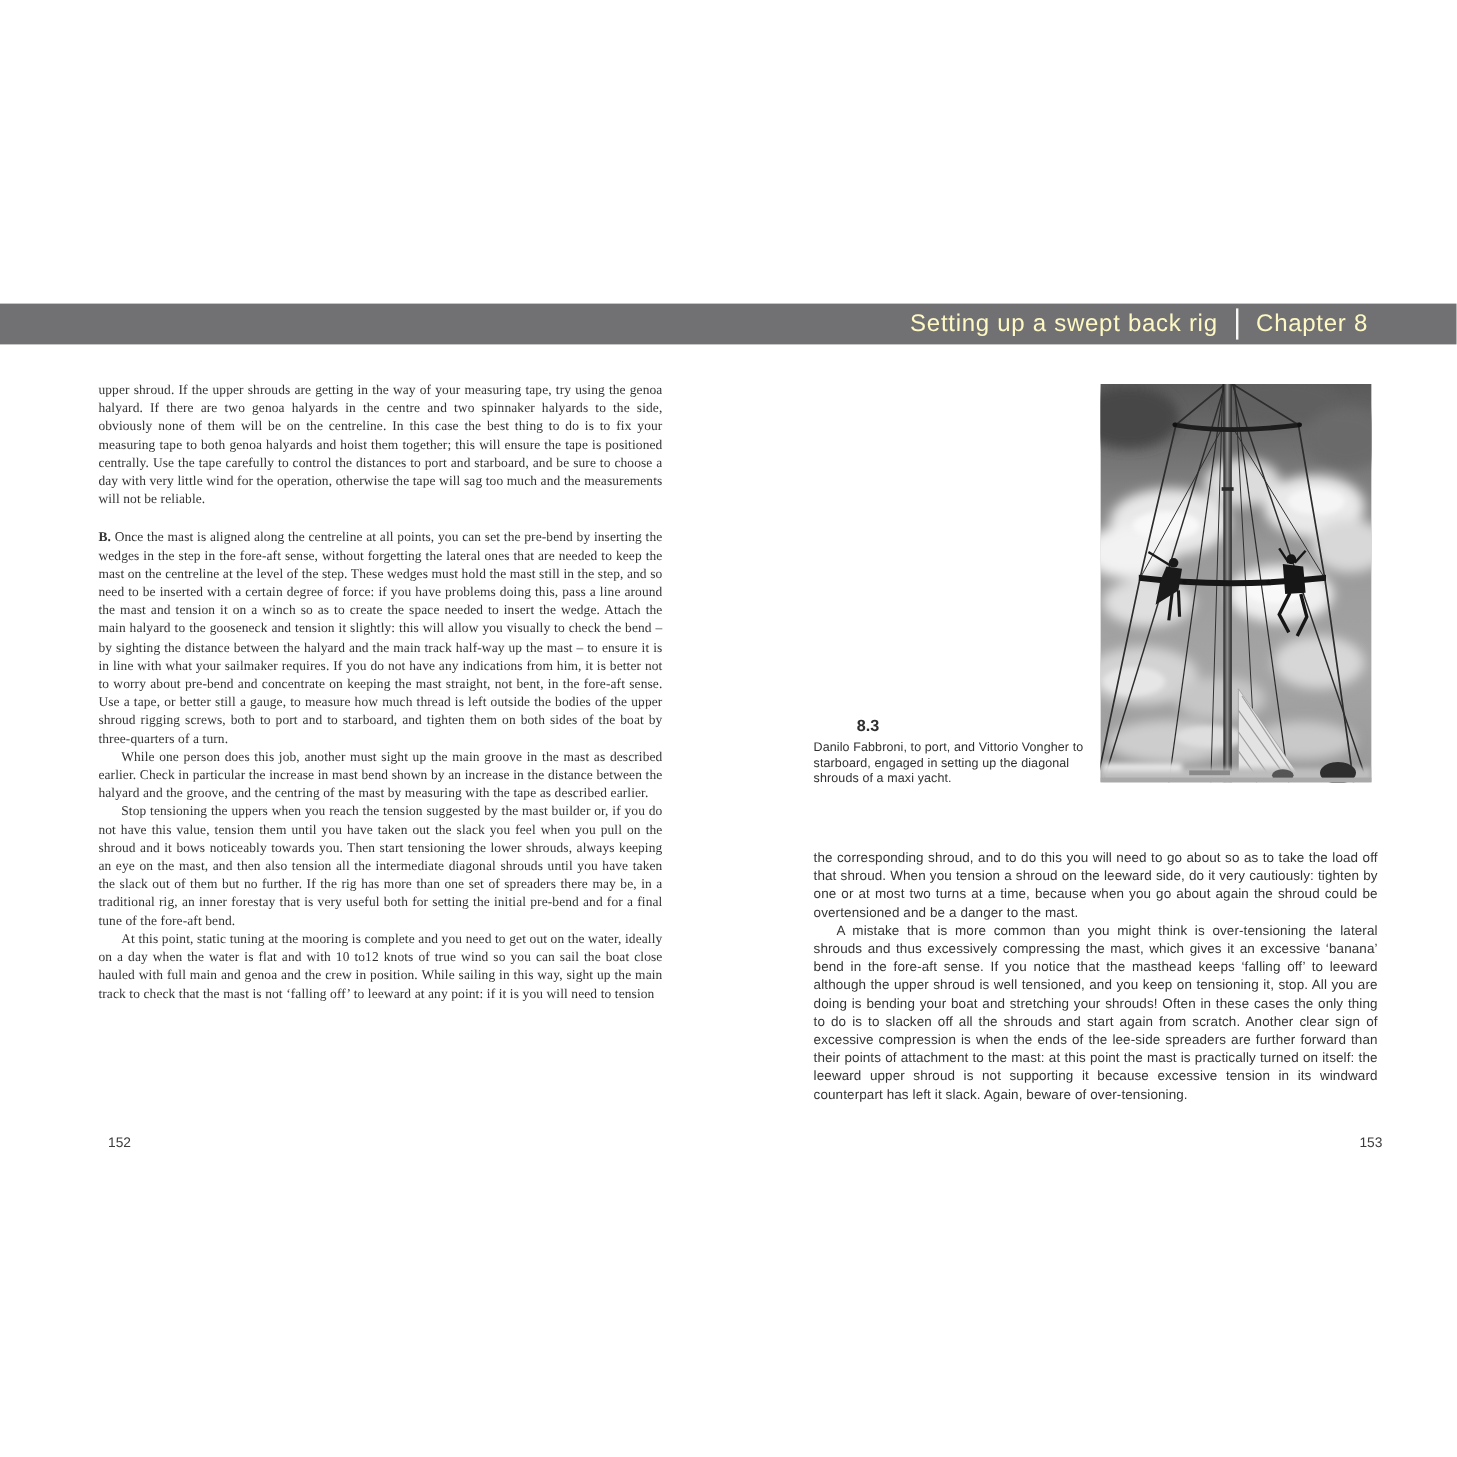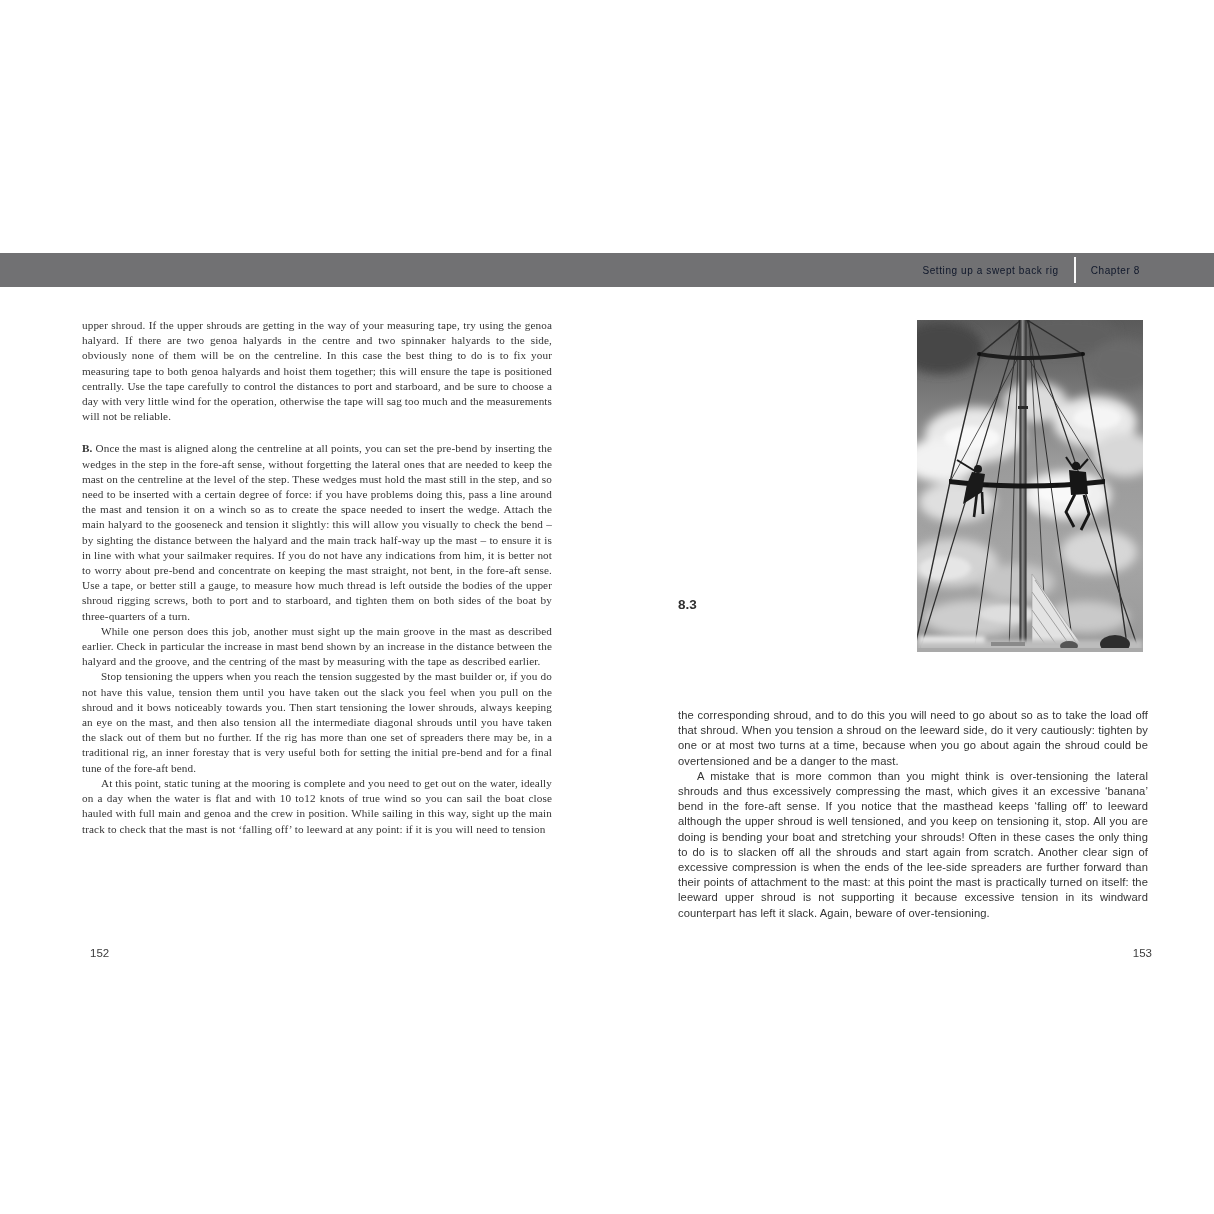--- a/index.html
+++ b/index.html
@@ -11,21 +11,21 @@
   .spread { position: relative; width: 1214px; height: 1214px; background: #fff; overflow: hidden; }
 
   
   .header-bar {
     position: absolute; left: 0; top: 253px; width: 1214px; height: 34px;
     background: #717173;
     display: flex; align-items: center; justify-content: flex-end;
     box-sizing: border-box; padding-right: 74px; gap: 15px;
   }
   .header-title, .header-chapter {
-    color: #0f172a; font-size: 10px; letter-spacing: 0.6px; font-weight: 400;
+    color: #fef9c3; font-size: 20px; letter-spacing: 0.6px; font-weight: 400;
   }
   .header-sep { width: 2px; height: 26px; background: #ffffff; opacity: 0.95; }
 
   
   .textcol {
     position: absolute; width: 470px;
     font-size: 11.2px; line-height: 15.2px;
     text-align: justify; color: #343434; letter-spacing: 0.1px;
   }
   .textcol p { margin: 0; }
@@ -36,21 +36,21 @@
   .blead { font-weight: bold; }
 
   
   .photo {
     position: absolute; left: 917px; top: 320px; width: 226px; height: 332px;
     line-height: 0;
   }
 
   
   .caption { position: absolute; left: 678px; top: 597px; width: 238px; color: #2f2f2f; }
-  .fig-num { font-weight: bold; font-size: 13.5px; margin-bottom: 5px; }
+  .fig-num { font-weight: bold; font-size: 13.5px; margin-bottom: 5px; margin-left: 36px; }
   .fig-text { font-size: 10.4px; line-height: 13px; letter-spacing: 0.1px; }
 
   
   .pageno { position: absolute; font-size: 11.5px; color: #3c3c3c; margin-left: 20px; }
   .pageno-left  { left: 70px; top: 947px; }
   .pageno-right { left: 662px; top: 947px; width: 470px; text-align: right; }
 </style>
 </head>
 <body>
 
@@ -171,20 +171,21 @@
         <ellipse cx="198" cy="324" rx="15" ry="9" fill="#2e2e2e"></ellipse>
         <ellipse cx="152" cy="326" rx="9" ry="5" fill="#555555"></ellipse>
         <rect x="74" y="322" width="34" height="4" fill="#8a8a8a"></rect>
         <rect x="0" y="328" width="226" height="4" fill="#a9a9a9"></rect>
       </g>
     </svg>
   </div>
 
   <div class="caption">
     <div class="fig-num">8.3</div>
+    <div class="fig-text">Danilo Fabbroni, to port, and Vittorio Vongher to starboard, engaged in setting up the diagonal shrouds of a maxi yacht.</div>
   </div>
 
   <div class="textcol right-col">
     <p>the corresponding shroud, and to do this you will need to go about so as to take the load off that shroud. When you tension a shroud on the leeward side, do it very cautiously: tighten by one or at most two turns at a time, because when you go about again the shroud could be overtensioned and be a danger to the mast.</p>
     <p class="indent">A mistake that is more common than you might think is over-tensioning the lateral shrouds and thus excessively compressing the mast, which gives it an excessive ‘banana’ bend in the fore-aft sense. If you notice that the masthead keeps ‘falling off’ to leeward although the upper shroud is well tensioned, and you keep on tensioning it, stop. All you are doing is bending your boat and stretching your shrouds! Often in these cases the only thing to do is to slacken off all the shrouds and start again from scratch. Another clear sign of excessive compression is when the ends of the lee-side spreaders are further forward than their points of attachment to the mast: at this point the mast is practically turned on itself: the leeward upper shroud is not supporting it because excessive tension in its windward counterpart has left it slack. Again, beware of over-tensioning.</p>
   </div>
 
   <div class="pageno pageno-left">152</div>
   <div class="pageno pageno-right">153</div>
 

